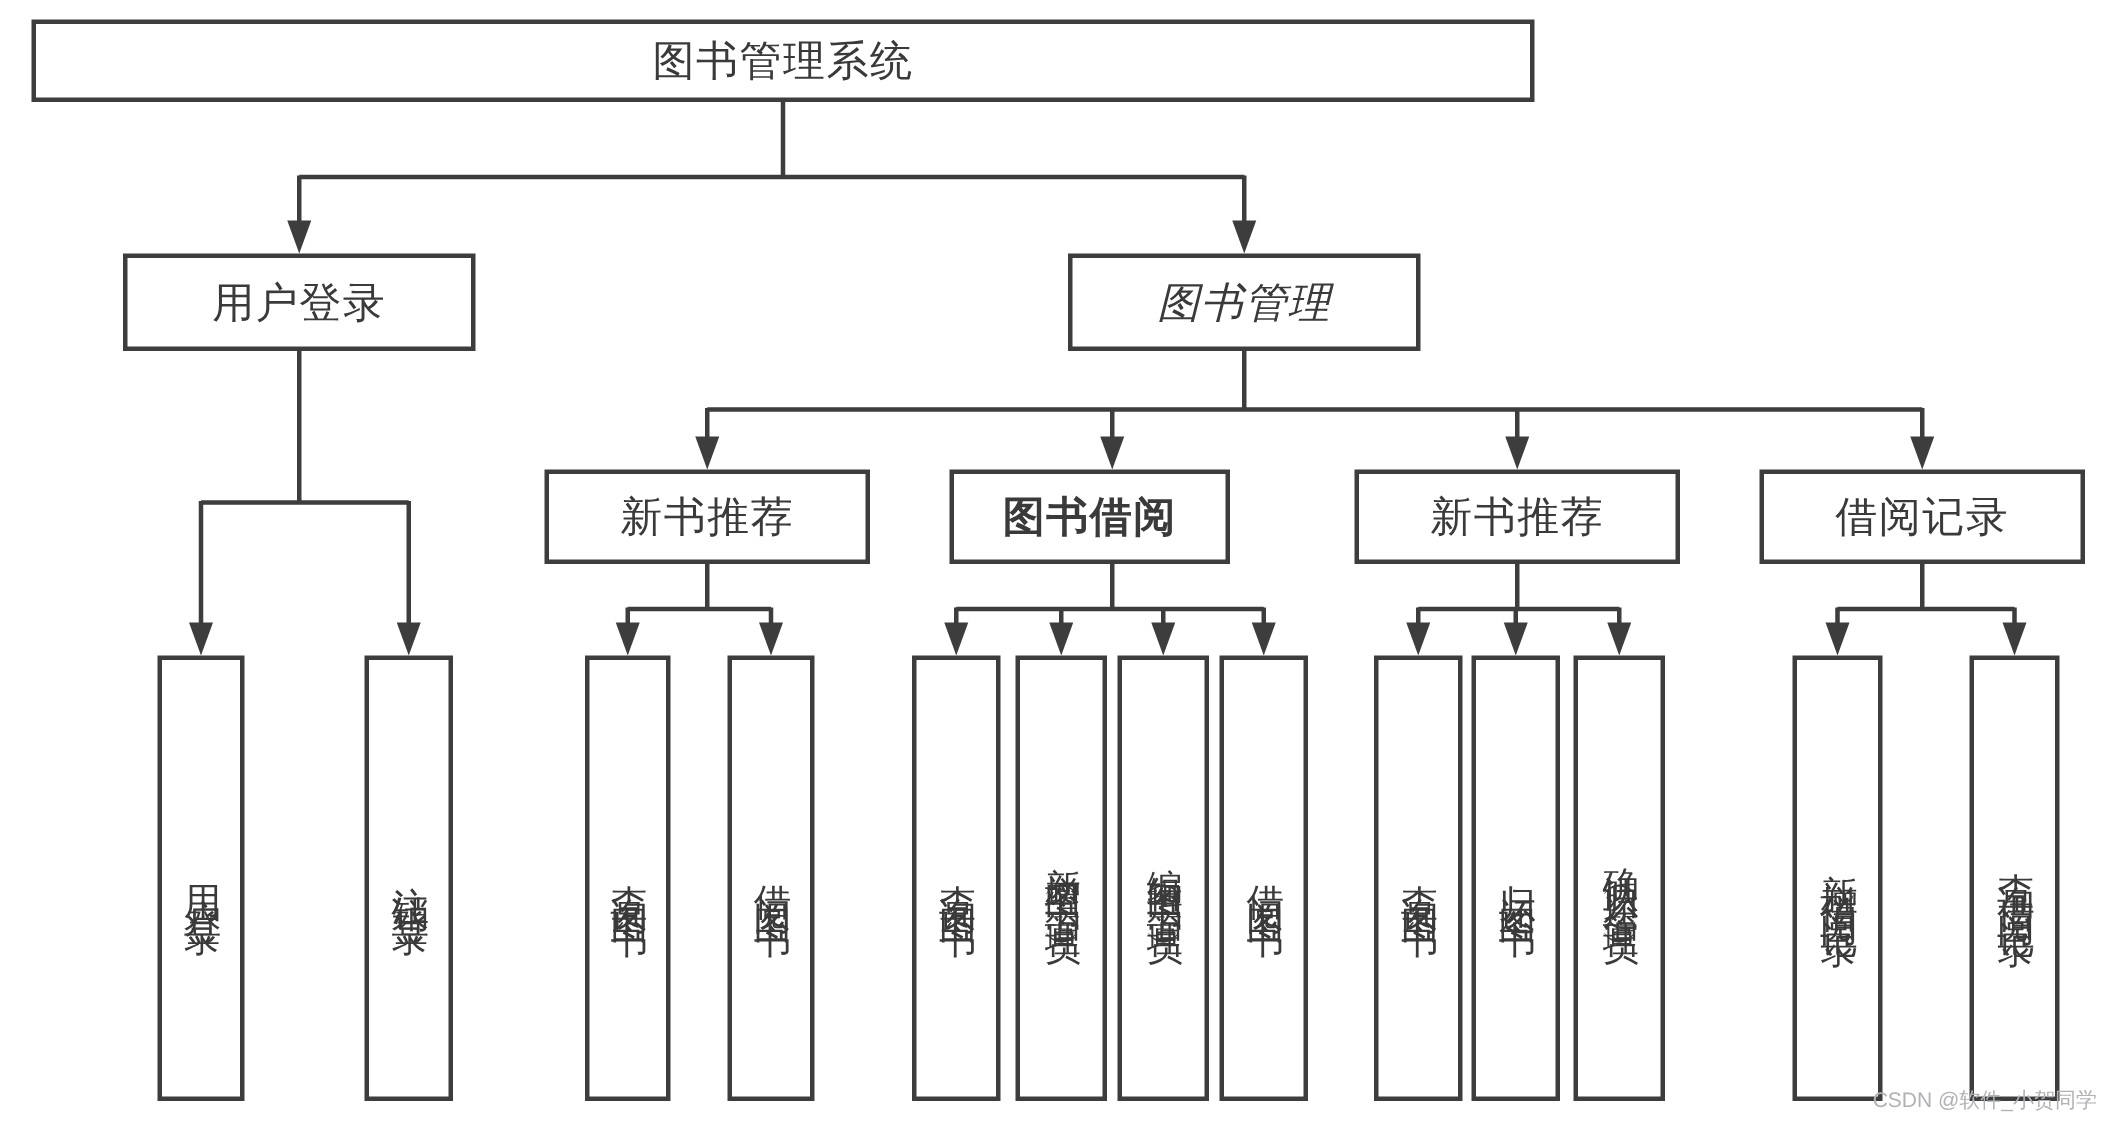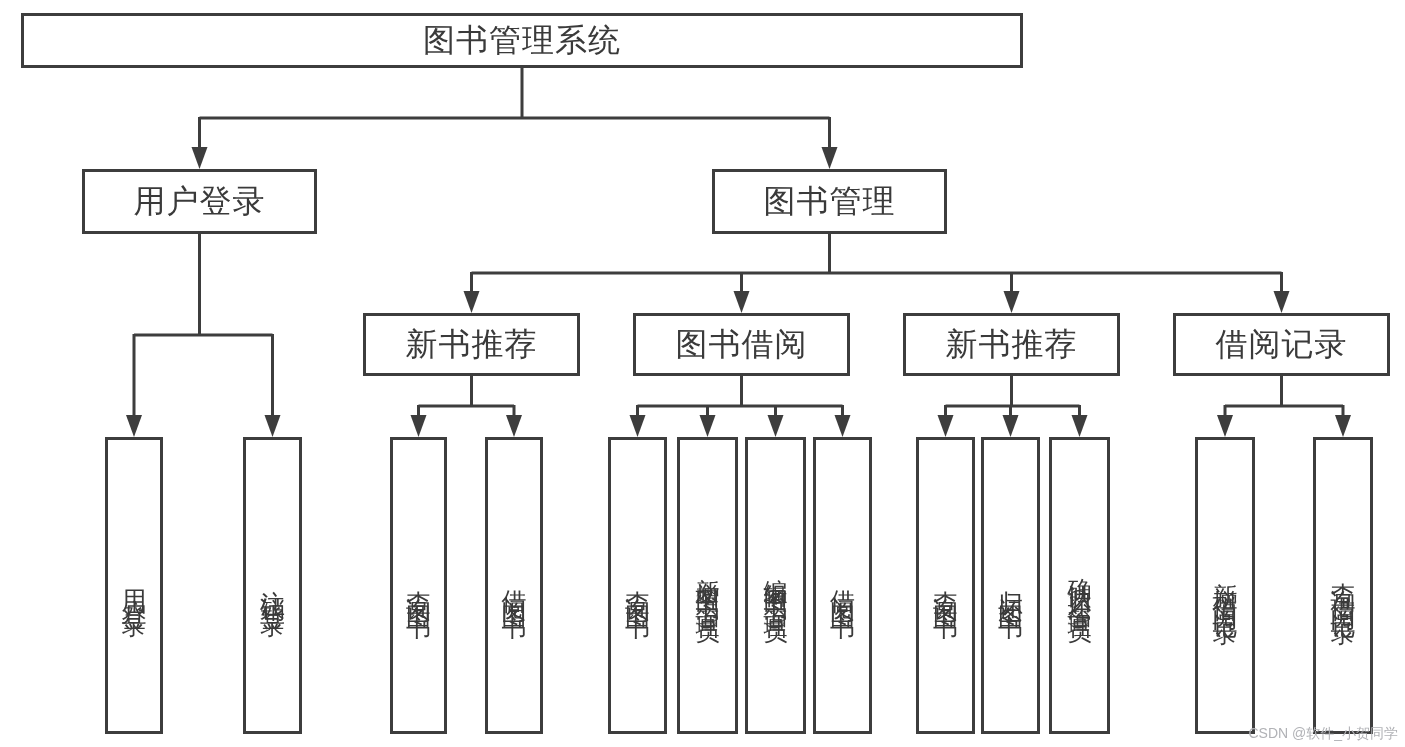--- a/index.html
+++ b/index.html
@@ -14,21 +14,21 @@
   #stage { position: absolute; inset: 0; width: 1405px; height: 747px; }
   #wires { position: absolute; left: 0; top: 0; z-index: 1; }
   .hnode {
     position: absolute;
     background: #ffffff;
     border: 3px solid #3d3d3d;
     display: flex; align-items: center; justify-content: center;
     z-index: 2;
   }
   .hnode span {
-    font-size: 32px;
+    font-size: 28px;
     letter-spacing: 1px;
     color: #3a3a3a;
     white-space: nowrap;
   }
   .vnode {
     position: absolute;
     top: 437px; height: 297px;
     background: #ffffff;
     border: 3px solid #3d3d3d;
     display: flex; align-items: center; justify-content: center;
@@ -105,28 +105,28 @@
     </g>
   </svg>
 
   <div class="hnode" style="left:21px; top:13px; width:1002px; height:55px;">
     <span>图书管理系统</span>
   </div>
 
   <div class="hnode" style="left:82px; top:169px; width:235px; height:65px;">
     <span>用户登录</span>
   </div>
-  <div class="hnode" style="left:712px; top:169px; width:235px; height:65px;">
+  <div class="hnode" style="left:712px; top:169px; width:235px; height:65px;font-style:italic;">
     <span>图书管理</span>
   </div>
 
   <div class="hnode" style="left:363px; top:313px; width:217px; height:63px;">
     <span>新书推荐</span>
   </div>
-  <div class="hnode" style="left:633px; top:313px; width:217px; height:63px;">
+  <div class="hnode" style="left:633px; top:313px; width:187px; height:63px;font-weight:bold;">
     <span>图书借阅</span>
   </div>
   <div class="hnode" style="left:903px; top:313px; width:217px; height:63px;">
     <span>新书推荐</span>
   </div>
   <div class="hnode" style="left:1173px; top:313px; width:217px; height:63px;">
     <span>借阅记录</span>
   </div>
 
   <div class="vnode" style="left:105px; width:58px;">

